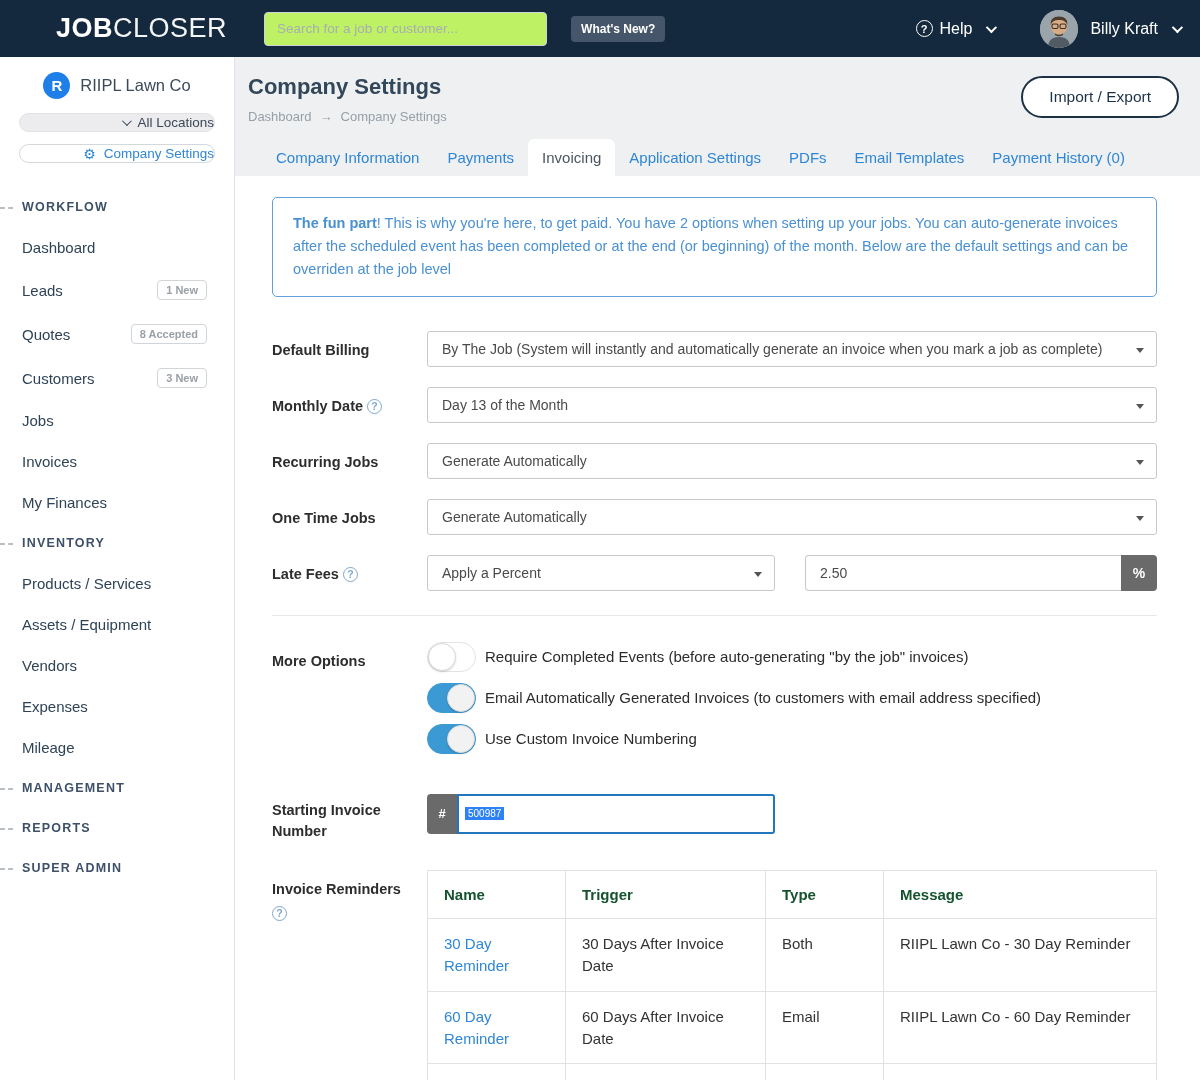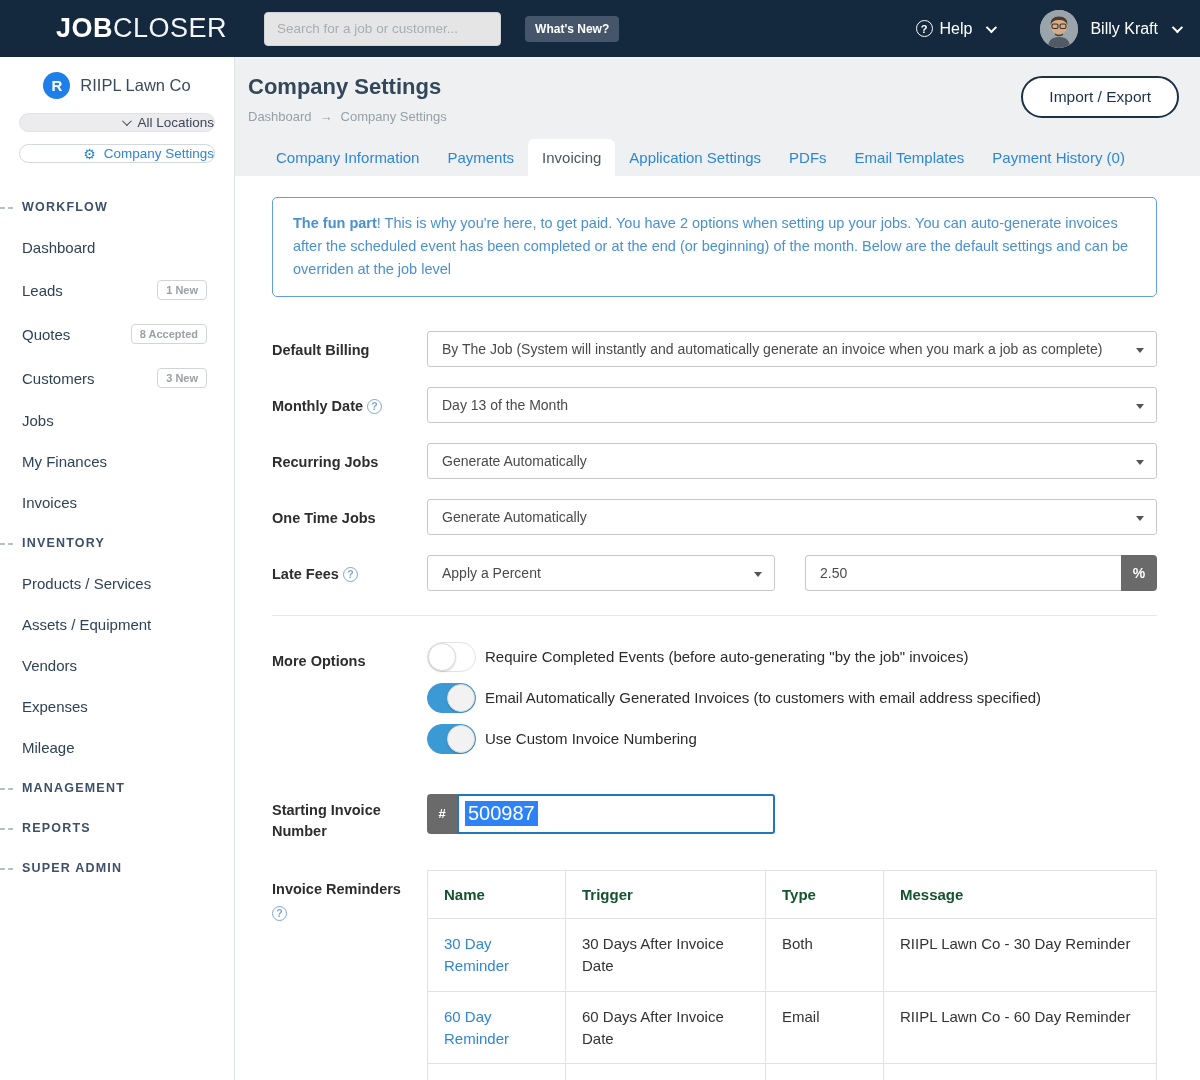--- a/index.html
+++ b/index.html
@@ -4,22 +4,22 @@
 <style>
   * { box-sizing: border-box; margin: 0; padding: 0; }
   html,body { width:1200px; height:1080px; overflow:hidden; }
   body { font-family:"Liberation Sans", sans-serif; background:#eef0f1; color:#333; }
 
   
   .navbar { height:57px; background:#15293e; display:flex; align-items:center; padding:0 20px 0 56px; }
   .logo { font-size:27px; color:#fff; letter-spacing:.5px; white-space:nowrap; }
   .logo b { font-weight:800; }
   .logo span.light { font-weight:300; opacity:.95; }
-  .search-input { margin-left:37px; width:237px; height:34px; border:1px solid #cfd4d9; border-radius:4px;
-    padding:0 12px; font-size:13.5px; color:#444; background:#e5e5e5; outline:none; font-family:inherit; }
+  .search-input { margin-left:37px; width:283px; height:34px; border:1px solid #cfd4d9; border-radius:4px;
+    padding:0 12px; font-size:13.5px; color:#444; background:#bef264; outline:none; font-family:inherit; }
   .search-input::placeholder { color:#a7adb3; }
   .whatsnew { margin-left:24px; background:#45566a; color:#fff; font-size:12px; font-weight:700;
     padding:6px 10px; border-radius:4px; border:none; cursor:pointer; font-family:inherit; }
   .nav-right { margin-left:auto; display:flex; align-items:center; color:#fff; }
   .qcircle { display:inline-flex; align-items:center; justify-content:center; width:17px; height:17px;
     border:1.5px solid #fff; border-radius:50%; font-size:11px; font-weight:700; margin-right:7px; }
   .help-wrap { display:flex; align-items:center; font-size:16px; cursor:pointer; }
   .chev { width:8px; height:8px; border-right:2px solid currentColor; border-bottom:2px solid currentColor;
     transform:rotate(45deg) translateY(-2px); display:inline-block; margin-left:14px; }
   .avatar { width:38px; height:38px; border-radius:50%; overflow:hidden; margin:0 12px 0 46px; flex:none; background:#97a1a8; }
@@ -97,21 +97,21 @@
     border:1px solid #d9d9d9; box-shadow:0 1px 2px rgba(0,0,0,.15); }
   .toggle.off .knob { left:0; background:#fff; }
   .toggle.on .knob { right:0; }
   .toggle-label { margin-left:9px; font-size:15px; color:#2b2b2b; }
 
   .invoice-group { display:flex; width:348px; margin-top:3px; }
   .hash-addon { width:30px; background:#6a6a6a; color:#fff; border-radius:4px 0 0 4px;
     display:flex; align-items:center; justify-content:center; font-size:13px; font-weight:700; }
   .invoice-input { flex:1; height:40px; border:2px solid #2176bd; border-radius:0 3px 3px 0; background:#fff;
     display:flex; align-items:center; padding:0 6px; }
-  .selected-text { background:#2e82f7; color:#fff; font-size:20px; padding:1px 3px; }
+  .selected-text { background:#2e82f7; color:#fff; font-size:10px; padding:1px 3px; }
 
   .reminders-table { width:730px; border-collapse:collapse; font-size:15px; }
   .reminders-table th, .reminders-table td { border:1px solid #e2e2e2; text-align:left; vertical-align:top;
     padding:14px 16px; line-height:1.45; }
   .reminders-table th { font-weight:700; color:#14532d; padding:13px 16px; }
   .reminders-table td { color:#333; }
   .reminders-table td a { color:#2f86d6; text-decoration:none; cursor:pointer; }
   .col-name { width:138px; } .col-trigger { width:200px; } .col-type { width:118px; }
 </style>
 </head>
@@ -173,24 +173,24 @@
           <span class="badge">8 Accepted</span>
         </div>
       <div class="nav-item">
           <span>Customers</span>
           <span class="badge">3 New</span>
         </div>
       <div class="nav-item">
           <span>Jobs</span>
         </div>
       <div class="nav-item">
+          <span>Invoices</span>
+        </div>
+      <div class="nav-item">
           <span>My Finances</span>
-        </div>
-      <div class="nav-item">
-          <span>Invoices</span>
         </div>
 
       <div class="nav-header"><span class="tick"></span><span>INVENTORY</span></div>
       <div class="nav-item">
           <span>Products / Services</span>
         </div>
       <div class="nav-item">
           <span>Assets / Equipment</span>
         </div>
       <div class="nav-item">

